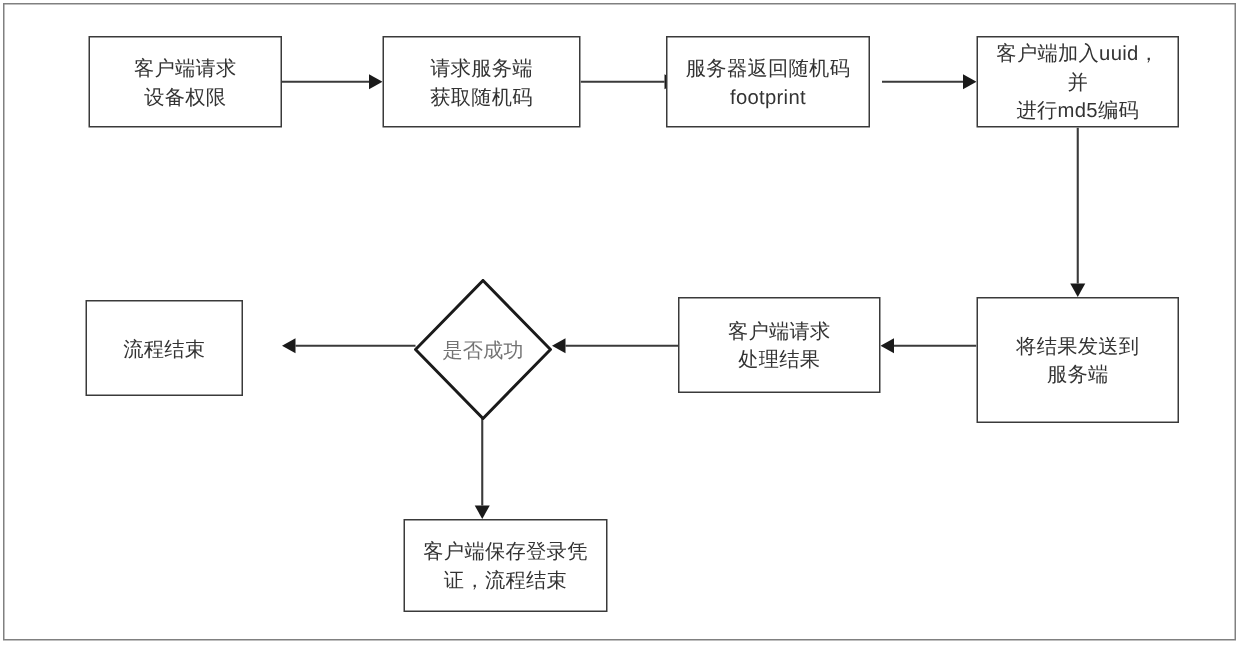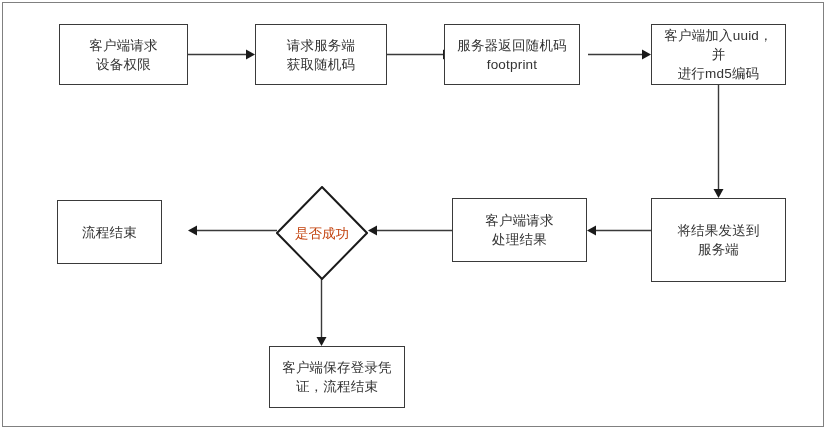--- a/index.html
+++ b/index.html
@@ -54,21 +54,21 @@
   }
   .decision .dia-shape {
     position: absolute;
     left: 0; top: 0;
     width: 100%;
     height: 100%;
   }
   .decision .dia-label {
     position: relative;
     z-index: 2;
-    color: #c2410c;
+    color: #737373;
     font-size: 13.5px;
     line-height: 19px;
     text-align: center;
   }
   #edges {
     position: absolute;
     left: 0; top: 0;
     width: 830px;
     height: 432px;
     pointer-events: none;

